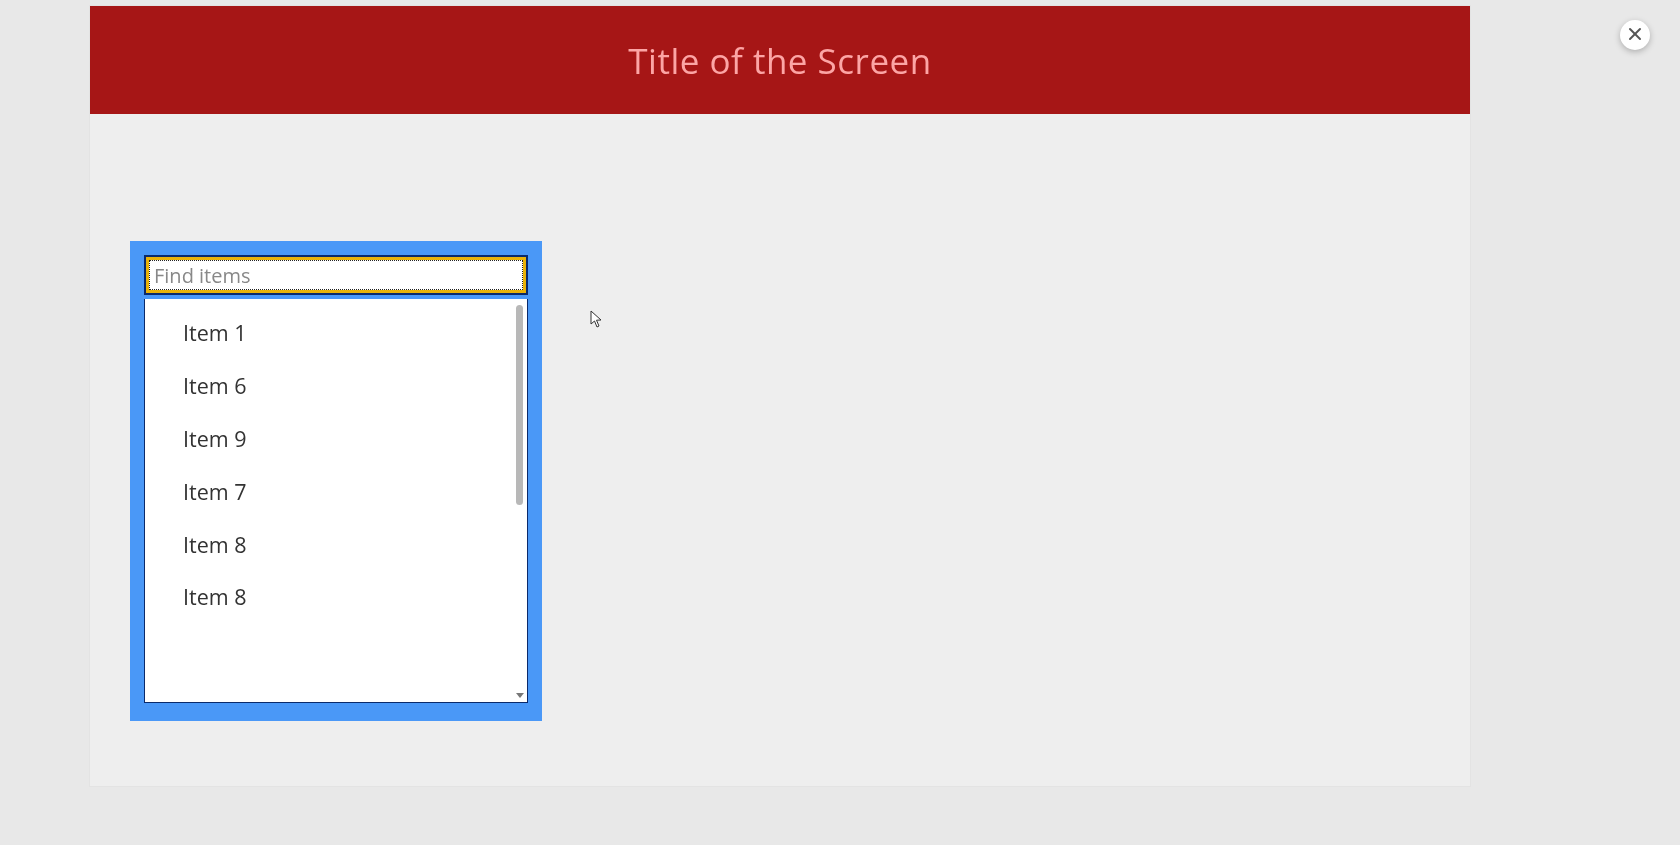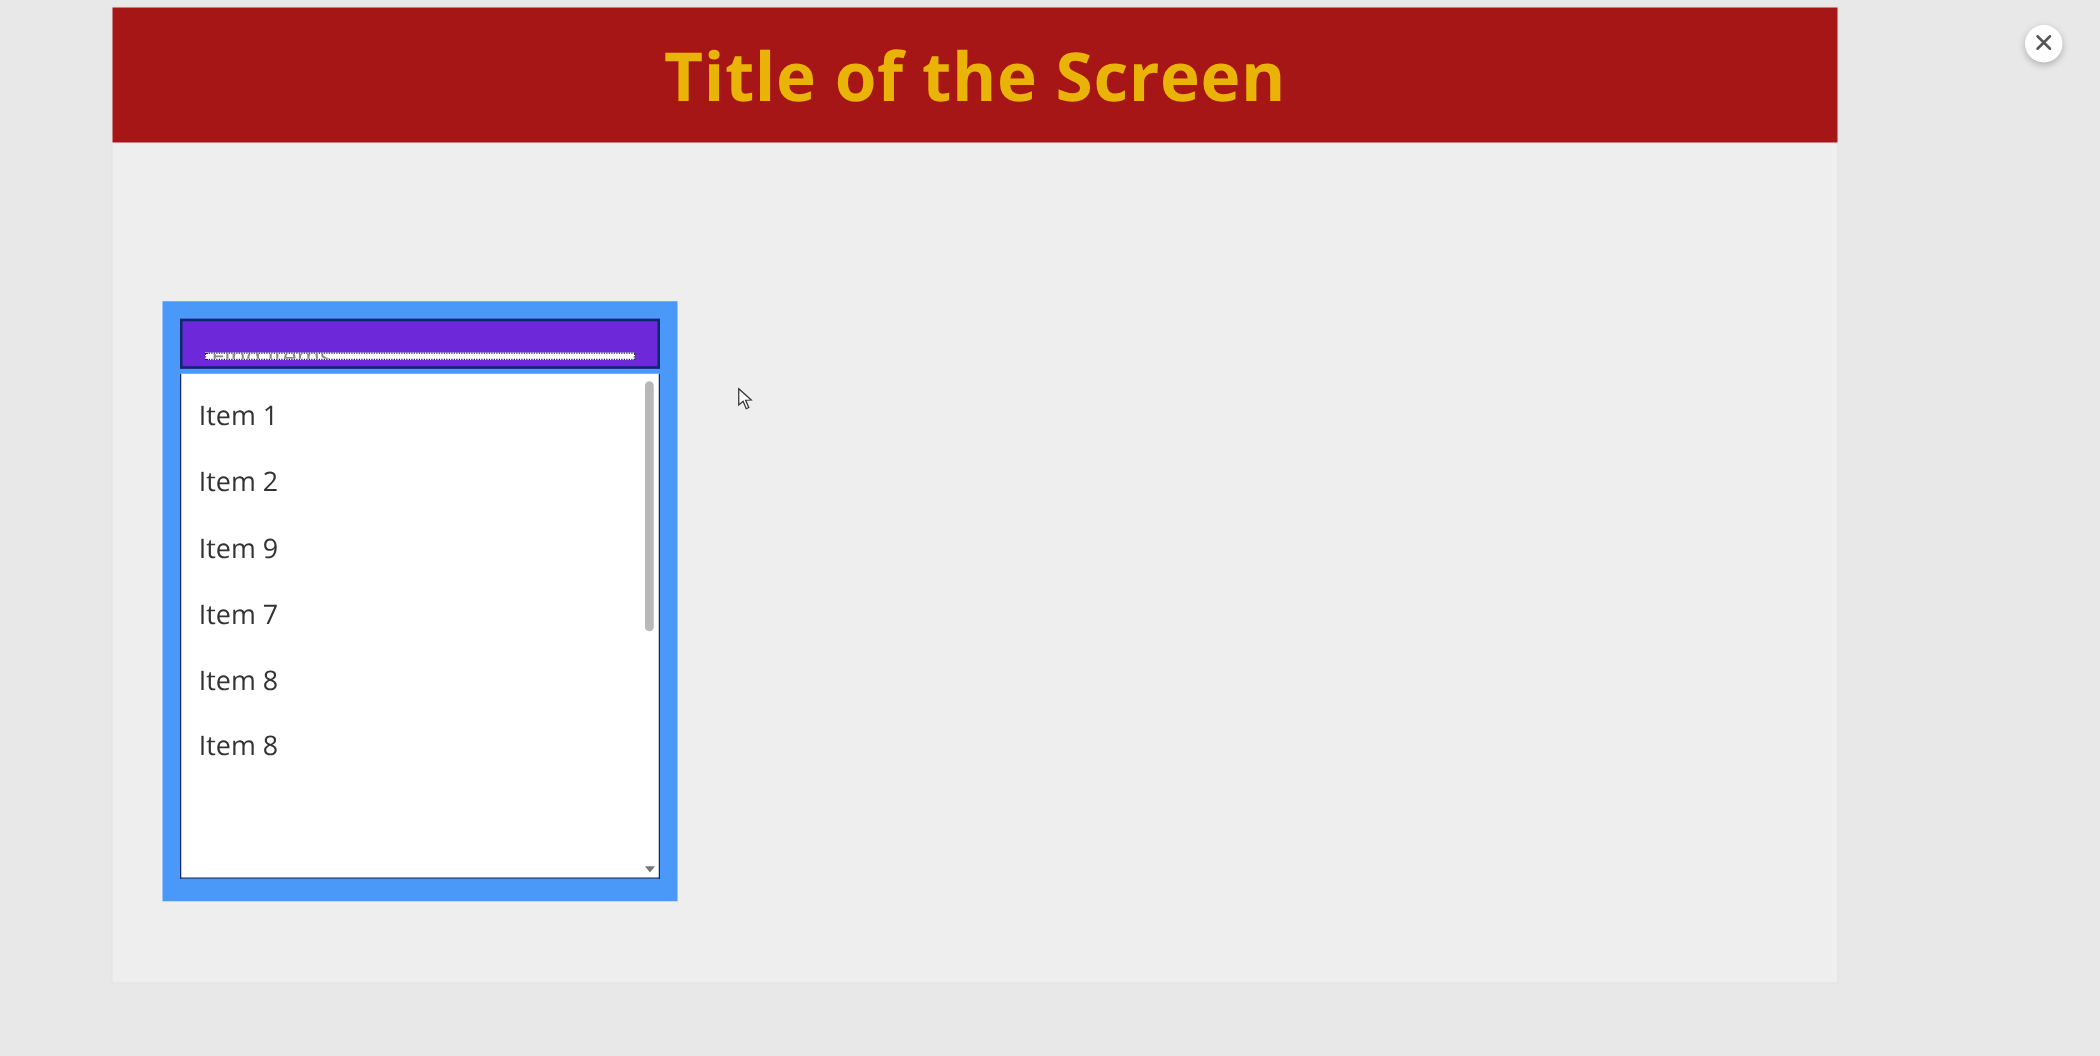--- a/index.html
+++ b/index.html
@@ -30,23 +30,23 @@
   .header {
     width: 100%;
     height: 108px;
     background: #a61616;
     display: flex;
     align-items: center;
     justify-content: center;
   }
   .header h1 {
     margin: 0;
-    color: #eab308;
-    font-weight: 700;
-    font-size: 54px;
+    color: #fca5a5;
+    font-weight: 400;
+    font-size: 35px;
     letter-spacing: 0.5px;
   }
   .close-btn {
     position: absolute;
     top: 20px;
     right: 30px;
     width: 30px;
     height: 30px;
     border-radius: 50%;
     background: #ffffff;
@@ -66,23 +66,23 @@
     left: 40px;
     top: 235px;
     width: 412px;
     height: 480px;
     background: #4a98f7;
     padding: 14px 14px 16px 14px;
   }
   .search-wrap {
     width: 100%;
     height: 40px;
-    background: #6d28d9;
+    background: #eab308;
     border: 2px solid #0a2a6b;
-    padding: 18px;
+    padding: 3px;
   }
   .search-input {
     width: 100%;
     height: 100%;
     border: 1.5px dotted #222;
     outline: none;
     font-size: 20px;
     padding: 2px 4px;
     color: #333;
     background: #fff;
@@ -106,20 +106,21 @@
     flex: 1 1 auto;
     overflow-y: hidden;
     padding: 8px 0 0 0;
   }
   .list-item {
     font-size: 21.5px;
     color: #333;
     padding: 13px 14px 13px 14px;
     cursor: pointer;
     line-height: 1.25;
+    margin-left: 24px;
   }
   .scrollbar {
     width: 14px;
     flex: 0 0 14px;
     position: relative;
     background: transparent;
     cursor: pointer;
   }
   .scroll-thumb {
     position: absolute;
@@ -163,21 +164,21 @@
 
     <div class="select-panel">
 
       <div class="search-wrap">
         <input class="search-input" type="text" placeholder="Find items" style="">
       </div>
 
       <div class="list-wrap">
         <div class="list">
           <div class="list-item">Item 1</div>
-          <div class="list-item">Item 2</div>
+          <div class="list-item">Item 6</div>
           <div class="list-item">Item 9</div>
           <div class="list-item">Item 7</div>
           <div class="list-item">Item 8</div>
           <div class="list-item">Item 8</div>
         </div>
         <div class="scrollbar">
           <div class="scroll-thumb"></div>
           <div class="scroll-arrow-down"></div>
         </div>
       </div>

